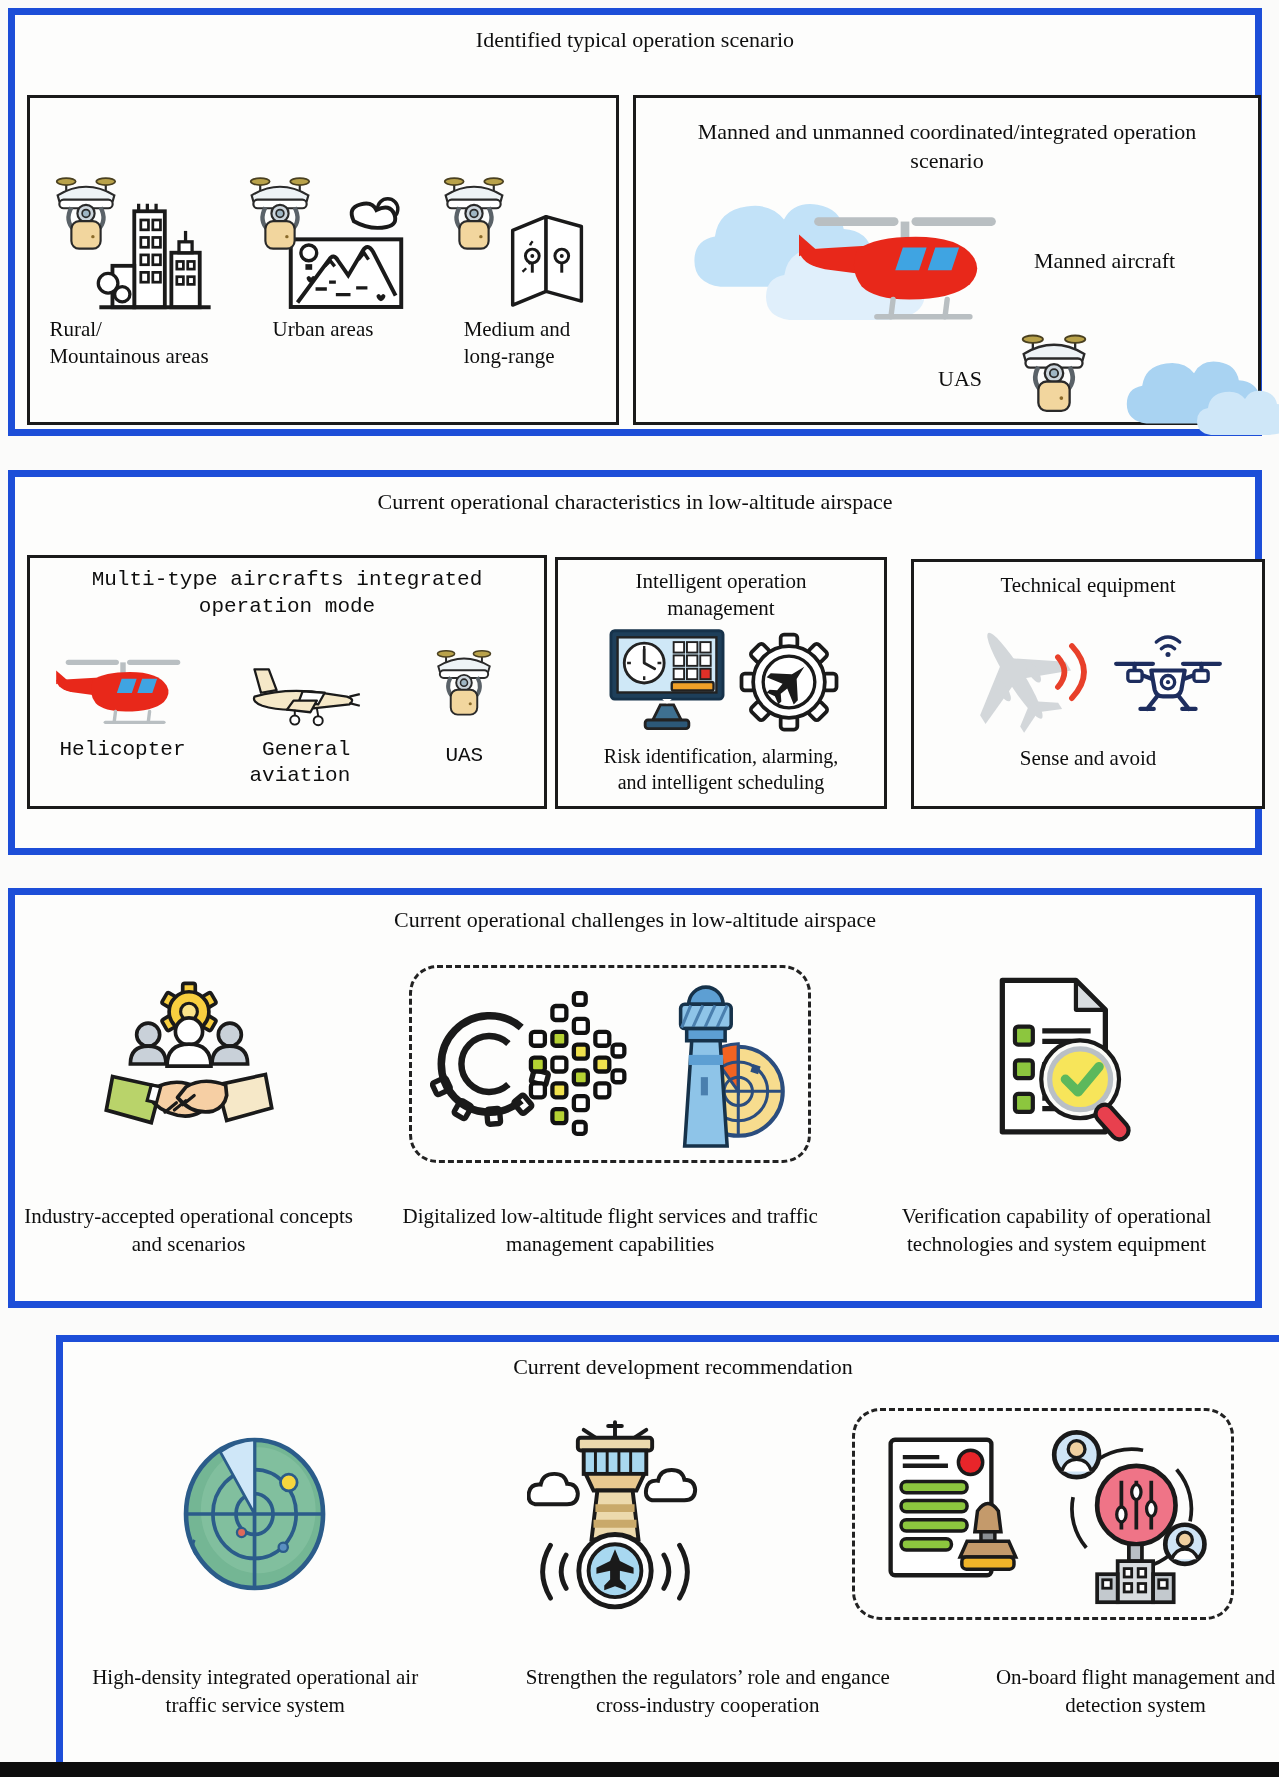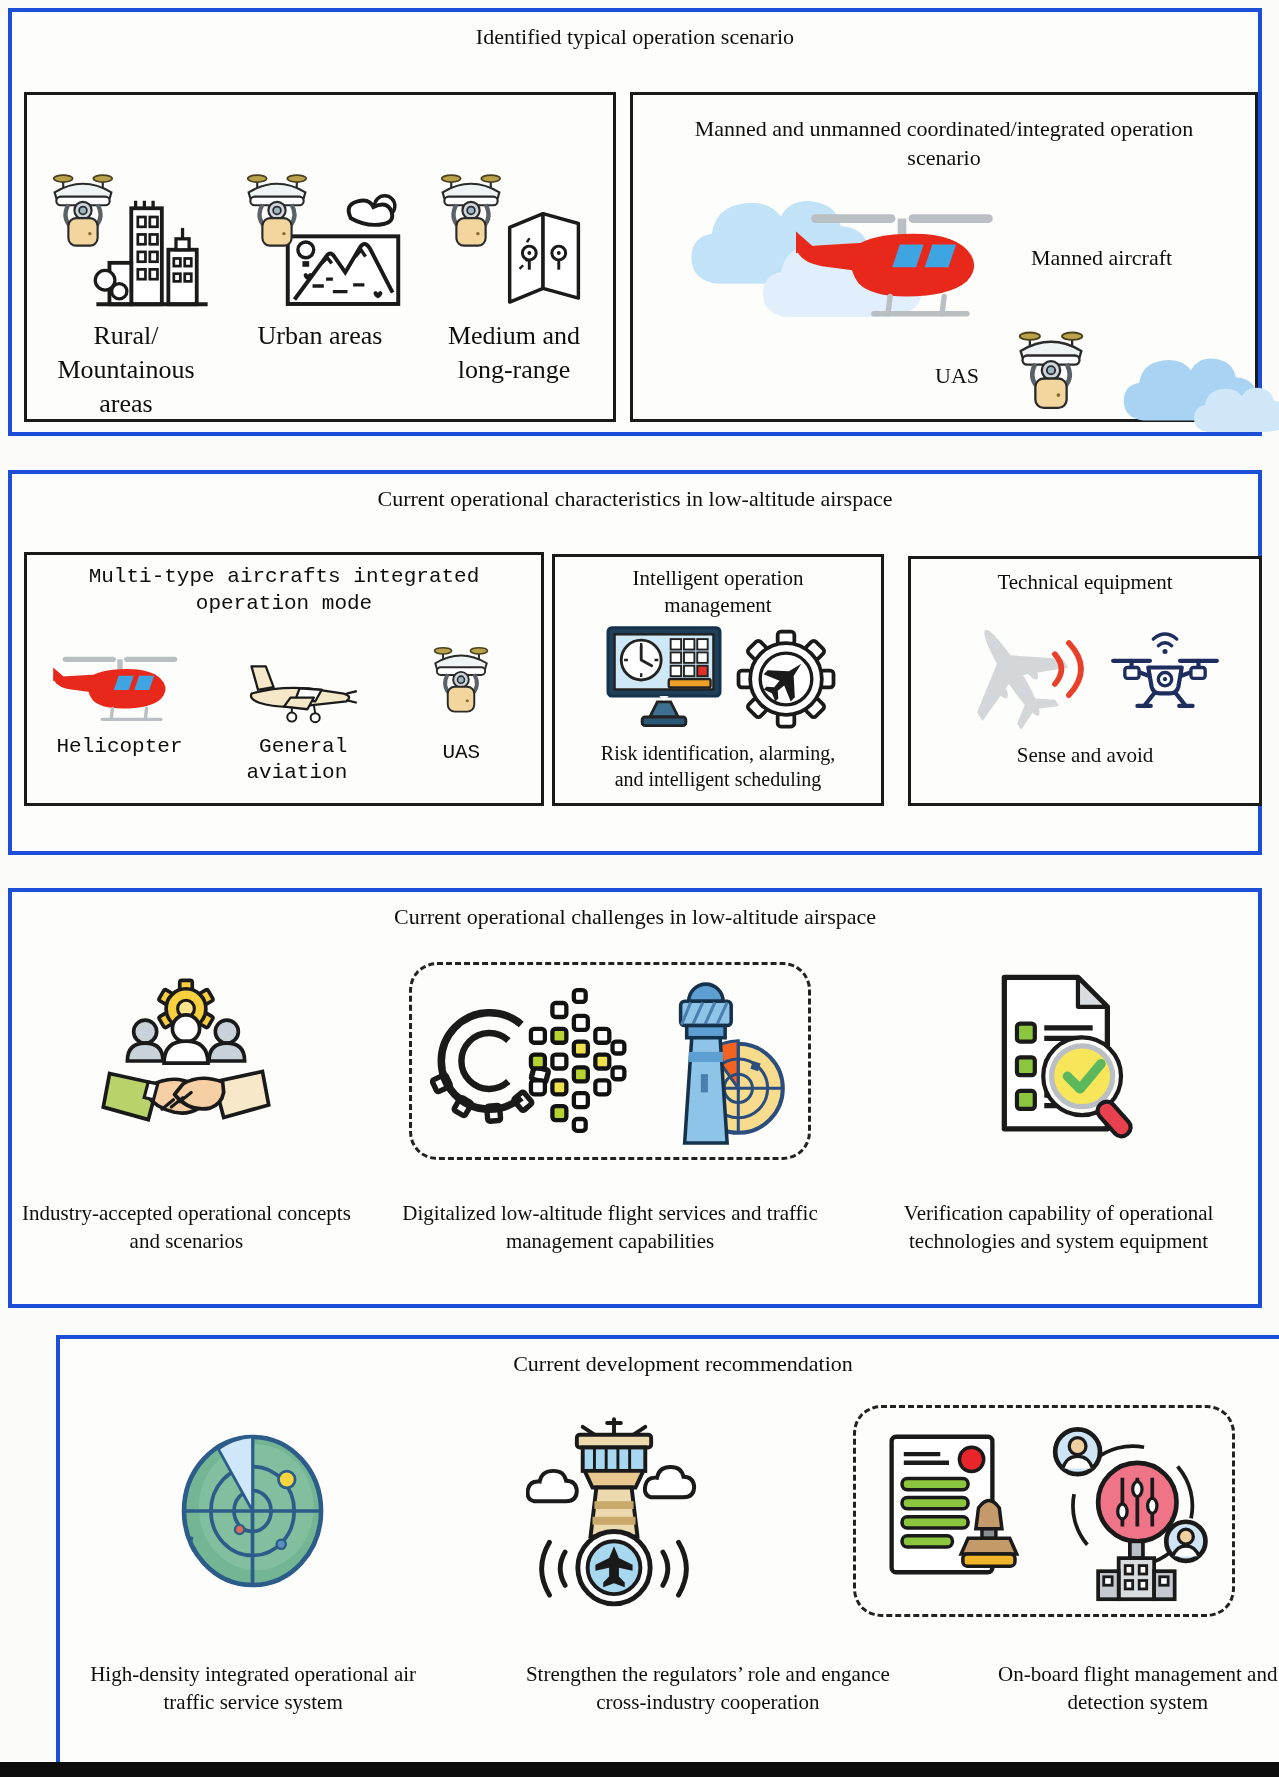--- a/index.html
+++ b/index.html
@@ -1,33 +1,33 @@
 <!DOCTYPE html>
 <html><head>
 <meta charset="utf-8">
 <style>
   html,body{margin:0;padding:0;background:#fbfbfa;}
   #page{position:relative;width:1279px;height:1777px;background:#fbfbfa;
         font-family:"Liberation Serif", serif;color:#0e0e0e;overflow:hidden;}
-  .sec{position:absolute;left:8px;width:1254px;border:4px solid #1d4ed8;background:#fdfdfc;box-sizing:border-box;}
+  .sec{position:absolute;left:8px;width:1254px;border:7px solid #1d4ed8;background:#fdfdfc;box-sizing:border-box;}
   .sec-title{text-align:center;font-size:22px;padding-top:12px;}
   .subbox{position:absolute;border:3px solid #1a1a1a;background:#fdfdfc;box-sizing:border-box;}
   .sub-title{text-align:center;font-size:21px;padding-top:10px;line-height:1.3;}
   .pre{white-space:pre-line;}
   .cap{font-size:21px;text-align:center;line-height:1.32;margin:0 auto;}
   .ic{display:block;}
   
   .s1{top:8px;height:428px;}
   .box-log{left:12px;top:80px;width:592px;height:330px;}
   .log-row{position:absolute;left:0;right:0;top:72px;display:flex;justify-content:space-evenly;align-items:flex-start;}
   .log-item{display:flex;flex-direction:column;align-items:center;width:190px;}
   .combo{position:relative;width:172px;height:146px;}
   .combo .drone-s{position:absolute;left:0;top:2px;width:86px;height:88px;z-index:2;}
   .combo .scene{position:absolute;right:0;bottom:0;}
-  .log-cap{font-size:26px;text-align:center;margin-top:6px;line-height:1.3;}
+  .log-cap{font-size:21px;margin-top:0;line-height:1.3;}
   .box-man{left:618px;top:80px;width:628px;height:330px;}
   .man-title{padding:20px 40px 0;font-size:22px;}
   .abs{position:absolute;}
   .man-label{font-size:22px;}
   
   .s2{top:470px;height:385px;}
   .box-a{left:12px;top:78px;width:520px;height:254px;font-family:Liberation Mono, monospace;}
   .cells{display:flex;margin-top:8px;}
   .cell{display:flex;flex-direction:column;align-items:center;}
   .cell .ih{height:104px;display:flex;align-items:flex-end;justify-content:center;}

